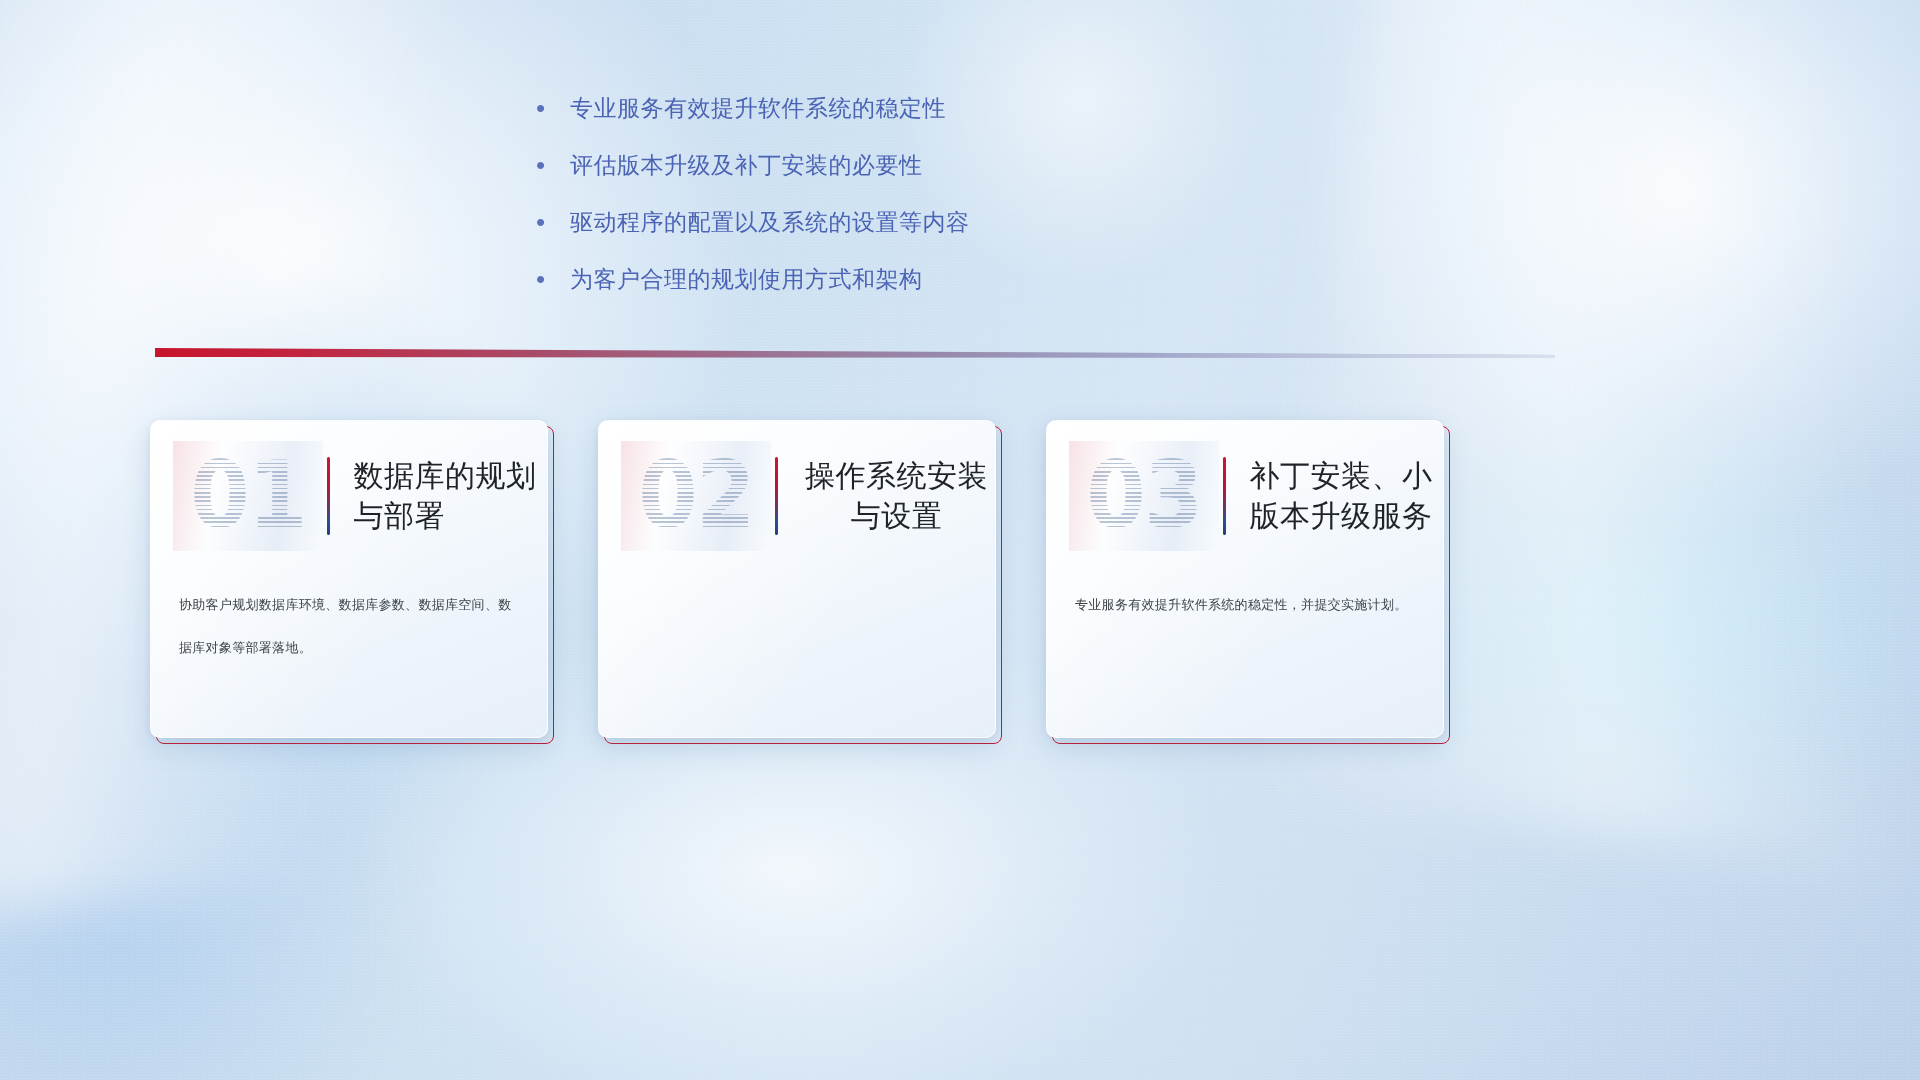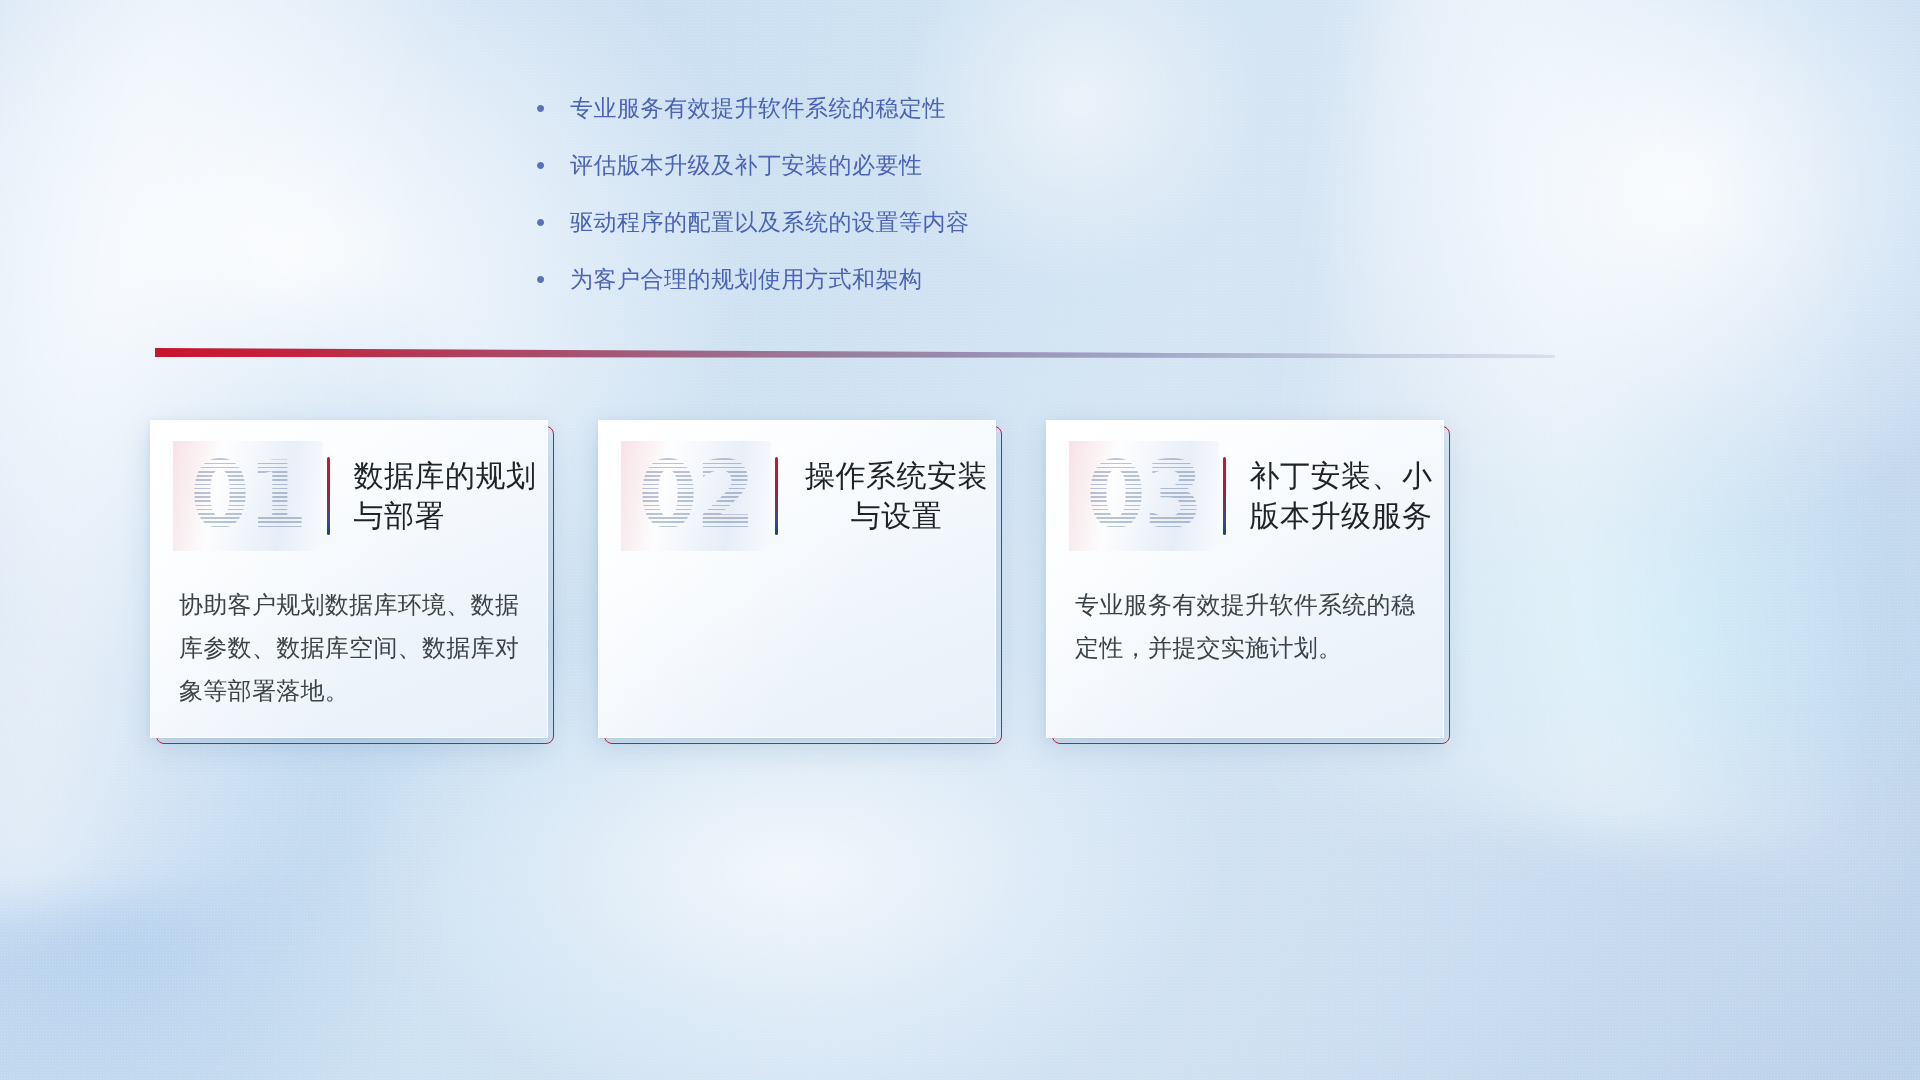--- a/index.html
+++ b/index.html
@@ -66,21 +66,21 @@
   .card{
     position:absolute;top:0;width:400px;height:322px;
   }
   .cardshadowbox{
     position:absolute;left:6px;top:6px;width:398px;height:318px;
     border:1.6px solid #c8142d;border-radius:8px;
     box-sizing:border-box;
   }
   .cardbody{
     position:absolute;left:0;top:0;width:398px;height:318px;
-    border-radius:0;box-sizing:border-box;
+    border-radius:10px;box-sizing:border-box;
     background:linear-gradient(158deg,#fdfeff 0%,#f8fbfe 30%,#eef4fb 68%,#e7eff8 100%);
     box-shadow:0 10px 26px rgba(86,124,170,.20), 0 2px 6px rgba(86,124,170,.12);
     border:1px solid rgba(255,255,255,.85);
     overflow:hidden;
   }
   .cardsheen{position:absolute;left:0;top:0;width:100%;height:100%;
     background:linear-gradient(122deg,rgba(255,255,255,.92) 0%,rgba(255,255,255,.30) 38%,rgba(255,255,255,0) 62%);
     pointer-events:none;}
   .cardhead{position:absolute;left:0;top:16px;width:100%;height:118px;display:flex;align-items:center;}
   .bignum{
@@ -106,21 +106,21 @@
     mix-blend-mode:multiply;pointer-events:none;
   }
   .vbar{width:2.6px;height:78px;flex:0 0 2.6px;margin:0 24px 0 4px;
     background:linear-gradient(to bottom,#cf1430 0%,#b81633 38%,#2f4f8e 82%,#23407e 100%);border-radius:2px;}
   .ctitle{
     font-size:30px;line-height:40px;color:#1f2328;font-weight:500;letter-spacing:.5px;
     max-width:190px;
   }
   .cdesc{
     position:absolute;left:28px;top:162px;width:345px;
-    font-size:24px;line-height:43px;color:#3c4349;letter-spacing:.3px;
+    font-size:13px;line-height:43px;color:#3c4349;letter-spacing:.3px;
   }
 
   .card1{left:0;}
   .card2{left:448px;text-align:center;}
   .card3{left:896px;text-decoration:underline;}
 </style>
 </head>
 <body>
 
 <div id="bg">

